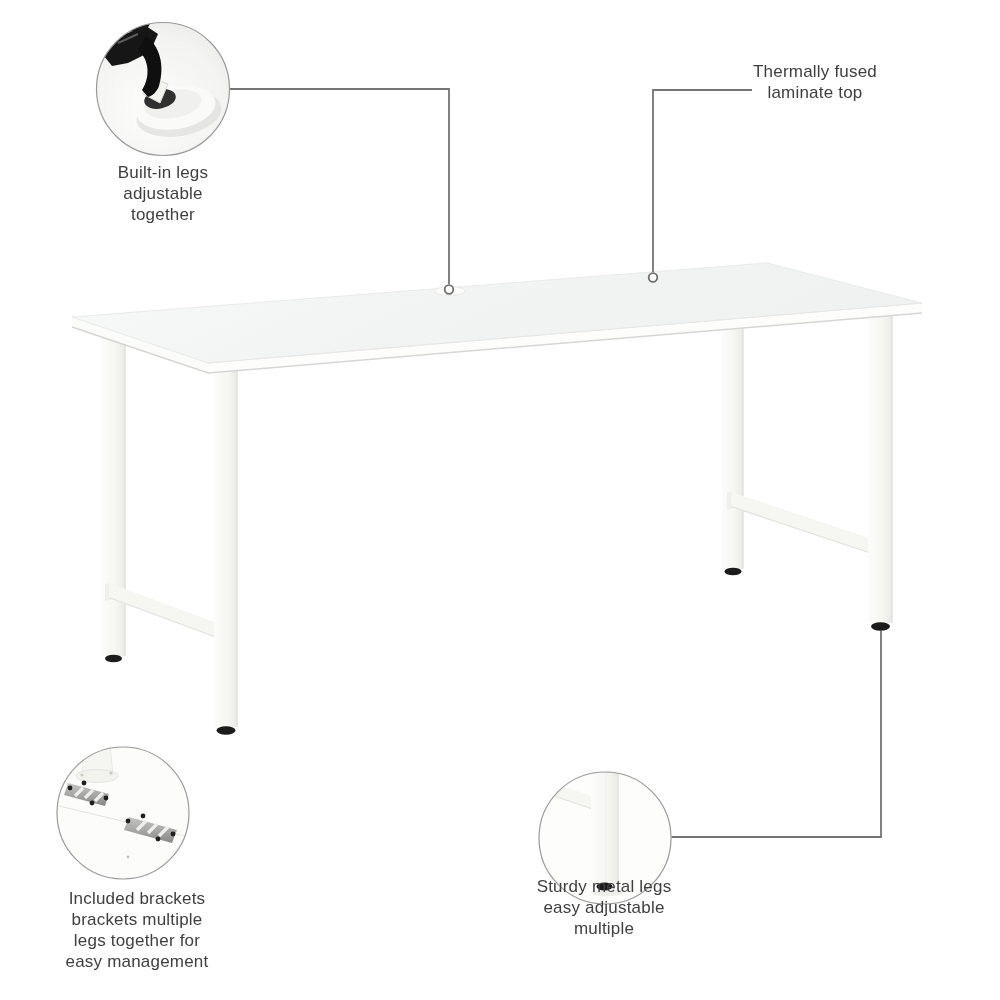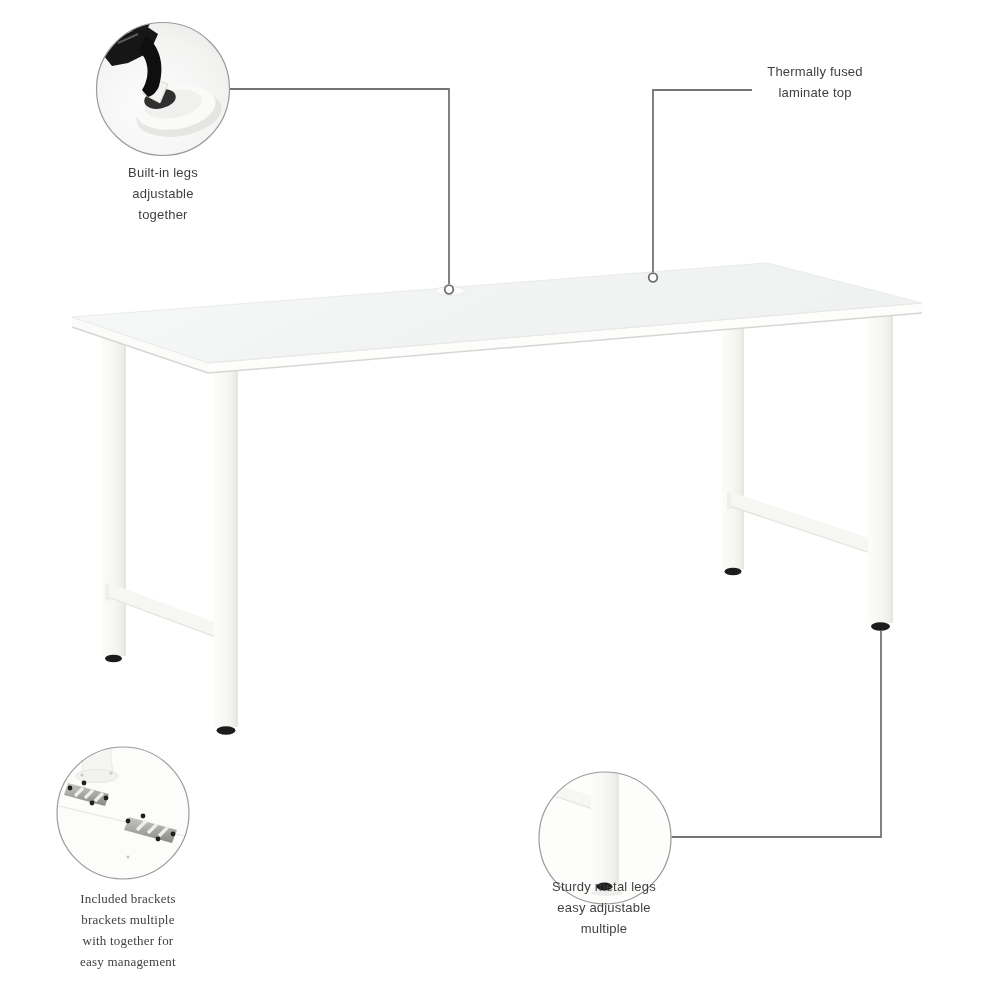--- a/index.html
+++ b/index.html
@@ -1,24 +1,24 @@
 <!DOCTYPE html>
 <html><head>
 <meta charset="utf-8">
 <style>
   html,body{margin:0;padding:0;background:#ffffff;}
   #stage{position:relative;width:1000px;height:1000px;background:#ffffff;overflow:hidden;
          font-family:"Liberation Sans", sans-serif;}
   #scene{position:absolute;left:0;top:0;}
   .label{position:absolute;width:220px;text-align:center;color:#3f3f3f;
-         font-size:13px;line-height:21px;letter-spacing:.2px;}
+         font-size:17px;line-height:21px;letter-spacing:.2px;}
   .label div{white-space:nowrap;}
   .lbl-grommet{left:53px;top:162px;}
   .lbl-laminate{left:705px;top:61px;}
-  .lbl-brackets{left:18px;top:888px;font-family:Liberation Serif, serif;}
+  .lbl-brackets{left:27px;top:888px;}
   .lbl-levelers{left:494px;top:876px;}
 </style>
 </head>
 <body>
 
 <div id="stage">
 
   <svg id="scene" width="1000" height="1000" viewBox="0 0 1000 1000">
     <defs>
       <linearGradient id="legGrad" x1="0" y1="0" x2="1" y2="0">
@@ -188,21 +188,21 @@
   </div>
 
   <div class="label lbl-laminate">
     <div>Thermally fused</div>
     <div>laminate top</div>
   </div>
 
   <div class="label lbl-brackets">
     <div>Included brackets</div>
     <div>brackets multiple</div>
-    <div>with together for</div>
+    <div>legs together for</div>
     <div>easy management</div>
   </div>
 
   <div class="label lbl-levelers">
     <div>Sturdy metal legs</div>
     <div>easy adjustable</div>
     <div>multiple</div>
   </div>
 
 </div>

